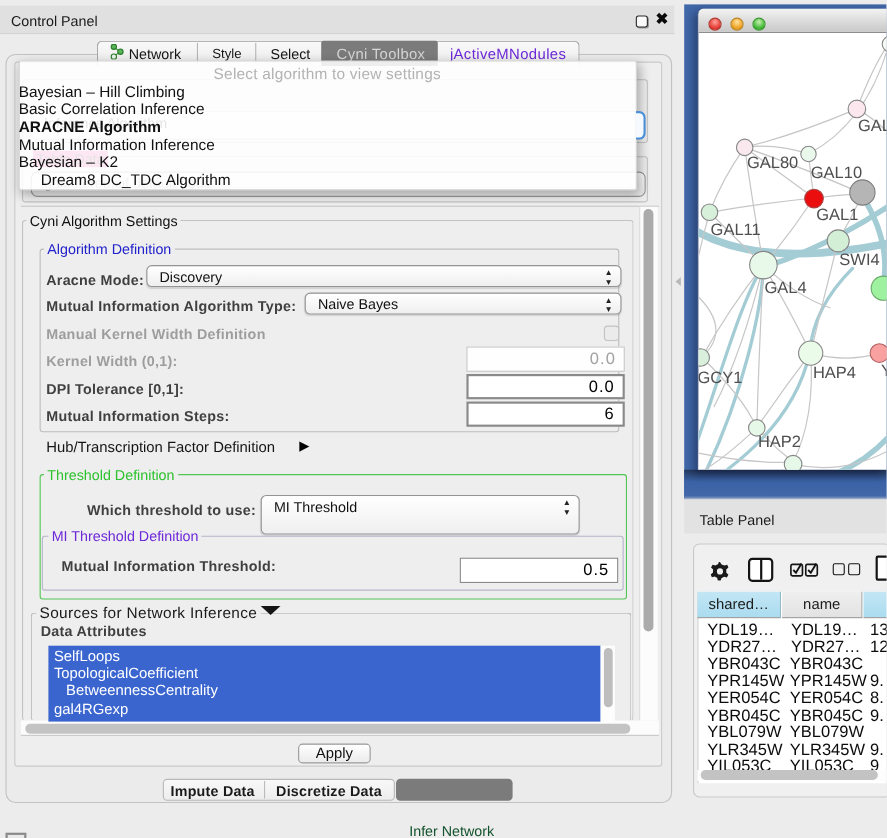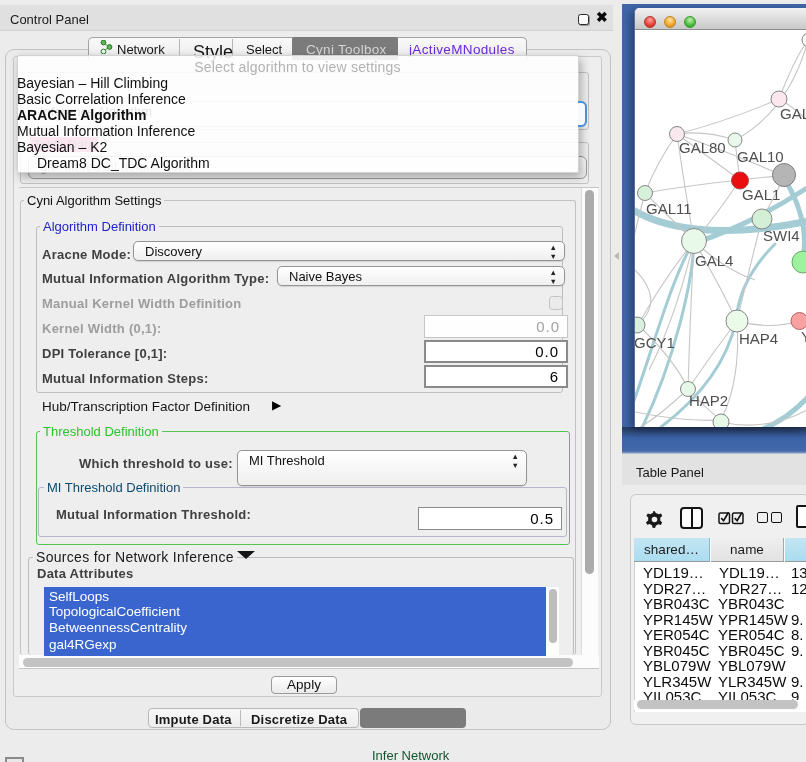--- a/index.html
+++ b/index.html
@@ -33,21 +33,21 @@
 <div class="abs" style="left:232px; top:39px; width:1px; height:19px; background:#b5b5b5;"></div>
 <div class="abs" style="left:292px; top:37px; width:106px; height:23px; background:#7b7b7b; border-radius:2px 2px 0 0;"></div>
 <svg class="abs" style="left:100px; top:40px;" width="13" height="14" viewBox="0 0 13 14">
   <line x1="4" y1="3" x2="9" y2="7" stroke="#3a9a3a" stroke-width="1"></line>
   <line x1="4" y1="11" x2="9" y2="7" stroke="#3a9a3a" stroke-width="1"></line>
   <circle cx="3.5" cy="2.5" r="2.4" fill="#57b557" stroke="#2d7a2d"></circle>
   <circle cx="9.5" cy="7" r="2.4" fill="#57b557" stroke="#2d7a2d"></circle>
   <circle cx="3.5" cy="11.5" r="2.4" fill="#eaf5ea" stroke="#2d7a2d"></circle>
 </svg>
 <div class="abs" style="left:117px; top:42px; font-size:13px; color:#151515;">Network</div>
-<div class="abs" style="left:193px; top:42px; font-size:18px; color:#151515;">Style</div>
+<div class="abs" style="left:193px; top:42px; font-size:12px; color:#151515;">Style</div>
 <div class="abs" style="left:246px; top:42px; font-size:13px; color:#151515;">Select</div>
 <div class="abs" style="left:306px; top:42px; font-size:13.5px; letter-spacing:0.3px; color:#d6d6d6;">Cyni Toolbox</div>
 <div class="abs" style="left:409px; top:42px; font-size:13.5px; letter-spacing:0.35px; color:#6d28d9;">jActiveMNodules</div>
 
 <div class="abs" style="left:20px; top:72px; width:569px; height:58px; border:1px solid #c2c2c2; border-radius:3px;"></div>
 <div class="abs" style="left:20px; top:142px; width:569px; height:42px; border:1px solid #c2c2c2; border-radius:3px;"></div>
 <div class="abs" style="left:28px; top:101px; width:559px; height:26px; background:#f8f8f8; border:1px solid #bcc6d4; border-radius:6px;"></div>
 <div class="abs" style="left:40px; top:104px; font-size:13px; color:#333;">Inference Algorithm</div>
 <div class="abs" style="left:30px; top:137px; font-size:13px; color:#333; background:#ec4899; padding:0 3px;">Table Data</div>
 <div class="abs" style="left:28px; top:156px; width:559px; height:23px; background:linear-gradient(#fcfcfc,#e9e9e9); border:1.5px solid #9a9a9a; border-radius:6px;"></div>
@@ -95,34 +95,34 @@
 <div class="fs" style="left:36px; top:431px; width:534px; height:114px; border-color:#52c552;"></div>
 <div class="fsl" style="left:40px; top:424px; color:#2cc22c;">Threshold Definition</div>
 
 <div class="lbl" style="left:79px; top:456px;">Which threshold to use:</div>
 <div class="combo" style="left:237px; top:450px; width:290px; height:36px;">
     <span class="tx">MI Threshold</span>
     <span class="ar">▲<br>▼</span>
   </div>
 
 <div class="fs" style="left:38px; top:487px; width:529px; height:50px; border-color:#b5b5cc;"></div>
-<div class="fsl" style="left:44px; top:480px; color:#0c4a6e;">MI Threshold Definition</div>
+<div class="fsl" style="left:44px; top:480px; color:#6d28d9;">MI Threshold Definition</div>
 
 <div class="lbl" style="left:56px; top:507px;">Mutual Information Threshold:</div>
 <div class="inp" style="left:418px; top:507px; width:144px; height:23px; line-height:19px; border-width:1px; line-height:21px;">0.5</div>
 
 <div class="fs" style="left:28px; top:557px; width:546px; height:98px; border-bottom:none;"></div>
 <div class="fsl" style="left:33px; top:549px; color:#1a1a1a; font-size:14px; letter-spacing:0.3px;">Sources for Network Inference</div>
 <div class="abs" style="left:237px; top:551px; width:0; height:0; border-left:9px solid transparent; border-right:9px solid transparent; border-top:8px solid #151515;"></div>
 <div class="lbl" style="left:37px; top:566px; font-size:13px;">Data Attributes</div>
 
 <div class="abs" style="left:44px; top:587px; width:502px; height:69px; background:#3a65cf; color:#fff; font-size:13.5px; overflow:hidden;">
   <div style="padding:2px 0 0 5px; height:16.6px;">SelfLoops</div>
   <div style="padding-left:5px; height:16.6px;">TopologicalCoefficient</div>
-  <div style="padding-left:5px; height:16.6px;">BetweennessCentrality</div>
+  <div style="padding-left:16px; height:16.6px;">BetweennessCentrality</div>
   <div style="padding-left:5px; height:16.6px;">gal4RGexp</div>
 </div>
 <div class="abs" style="left:546px; top:587px; width:13px; height:69px; background:#fdfdfd;"></div>
 <div class="abs" style="left:549px; top:589px; width:8px; height:54px; background:#bdbdbd; border-radius:4px;"></div>
 
 <div class="abs" style="left:271px; top:676px; width:66px; height:18px; background:linear-gradient(#ffffff,#ebebeb); border:1px solid #9a9a9a; border-radius:4px; font-size:13.5px; color:#111; text-align:center; line-height:16px;">Apply</div>
 
 <div class="abs" style="left:148px; top:708px; width:211px; height:20px; background:linear-gradient(#f8f8f8,#ededed); border:1px solid #b8b8b8; border-radius:4px;"></div>
 <div class="abs" style="left:240px; top:710px; width:1px; height:16px; background:#bbb;"></div>
 <div class="abs" style="left:360px; top:708px; width:106px; height:20px; background:#7b7b7b; border-radius:4px;"></div>

